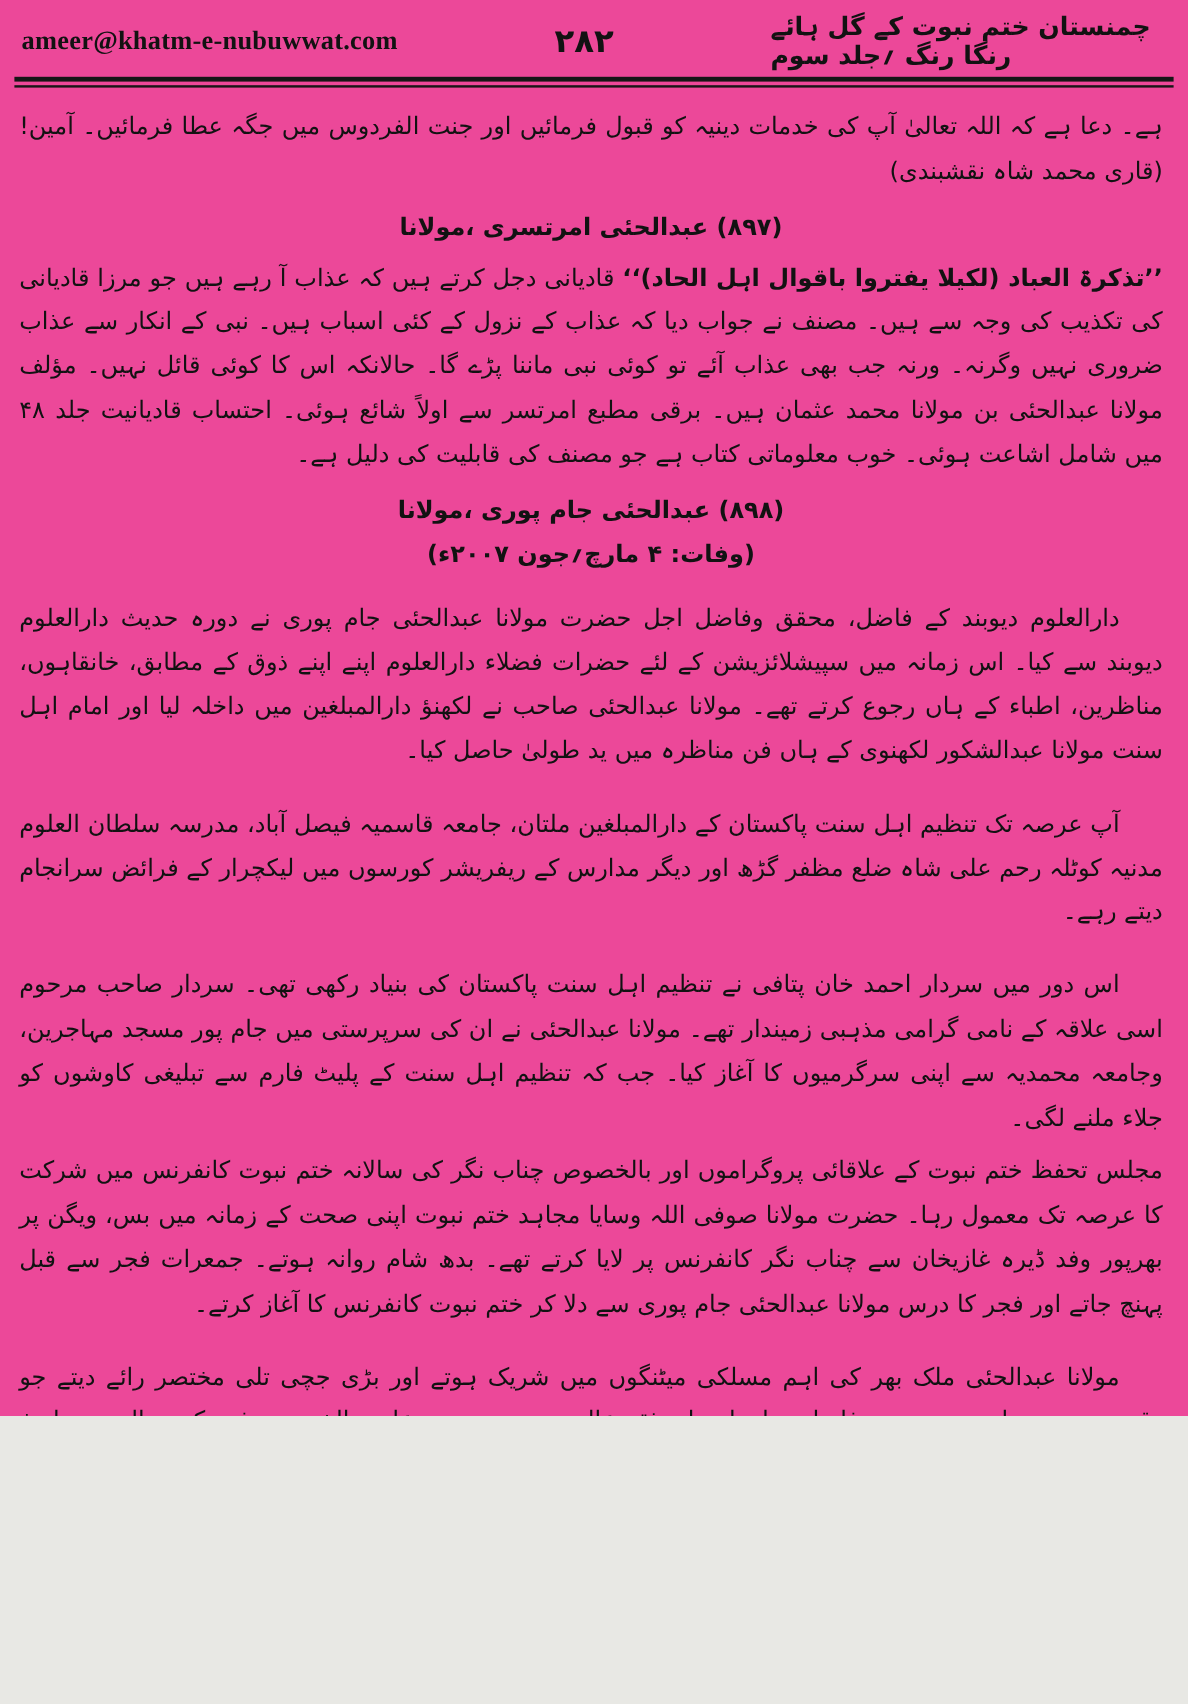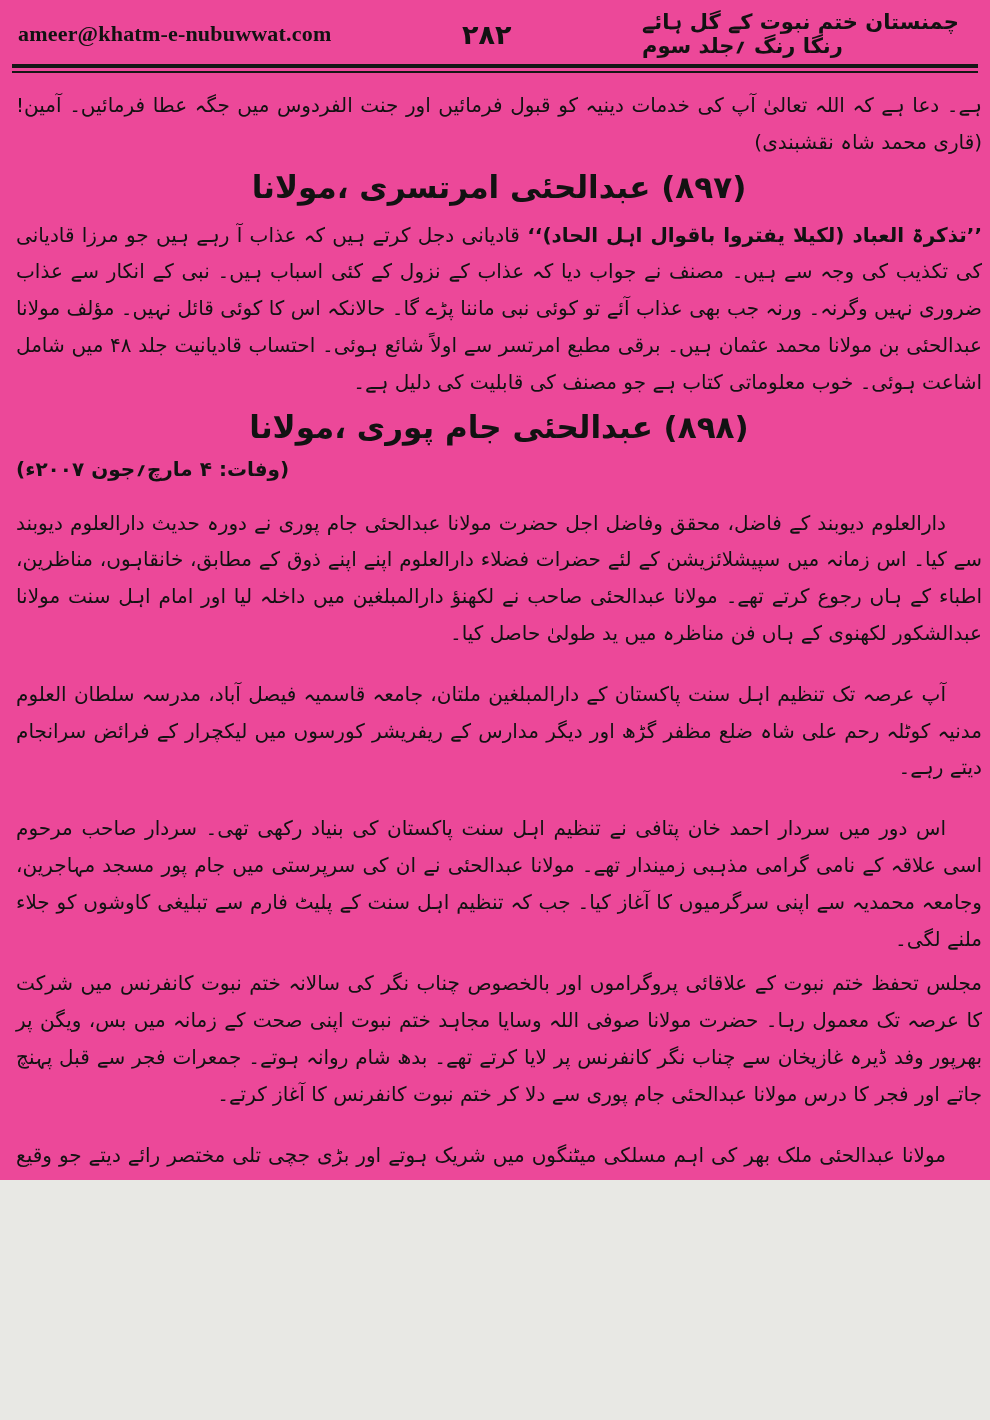--- a/index.html
+++ b/index.html
@@ -46,42 +46,42 @@
   }
   .double-rule {
     margin: 2px 12px 0 12px;
     border-top: 4px solid #161616;
     padding-top: 3px;
     border-bottom: 2px solid #161616;
     height: 0;
   }
   
   .page-body {
-    padding: 14px 8px 0 16px;
+    padding: 14px 21px 0 16px;
   }
   .para {
     direction: rtl;
     unicode-bidi: embed;
     text-align: justify;
     font-size: 20px;
     line-height: 1.84;
     margin: 0 0 8px 0;
   }
   .para.indent { text-indent: 36px; margin-top: 24px; }
   .bold { font-weight: bold; }
   .entry-heading {
     direction: rtl;
     text-align: center;
-    font-size: 31px;
+    font-size: 20px;
     font-weight: bold;
-    margin: 0 0 12px 0;
+    margin: 16px 0 12px 0;
   }
   .death-date {
     direction: rtl;
-    text-align: left;
+    text-align: center;
     font-weight: bold;
     font-size: 20px;
     margin: 2px 0 12px 0;
   }
   
   .page-footer {
     position: absolute;
     left: 0;
     right: 0;
     bottom: 0;

